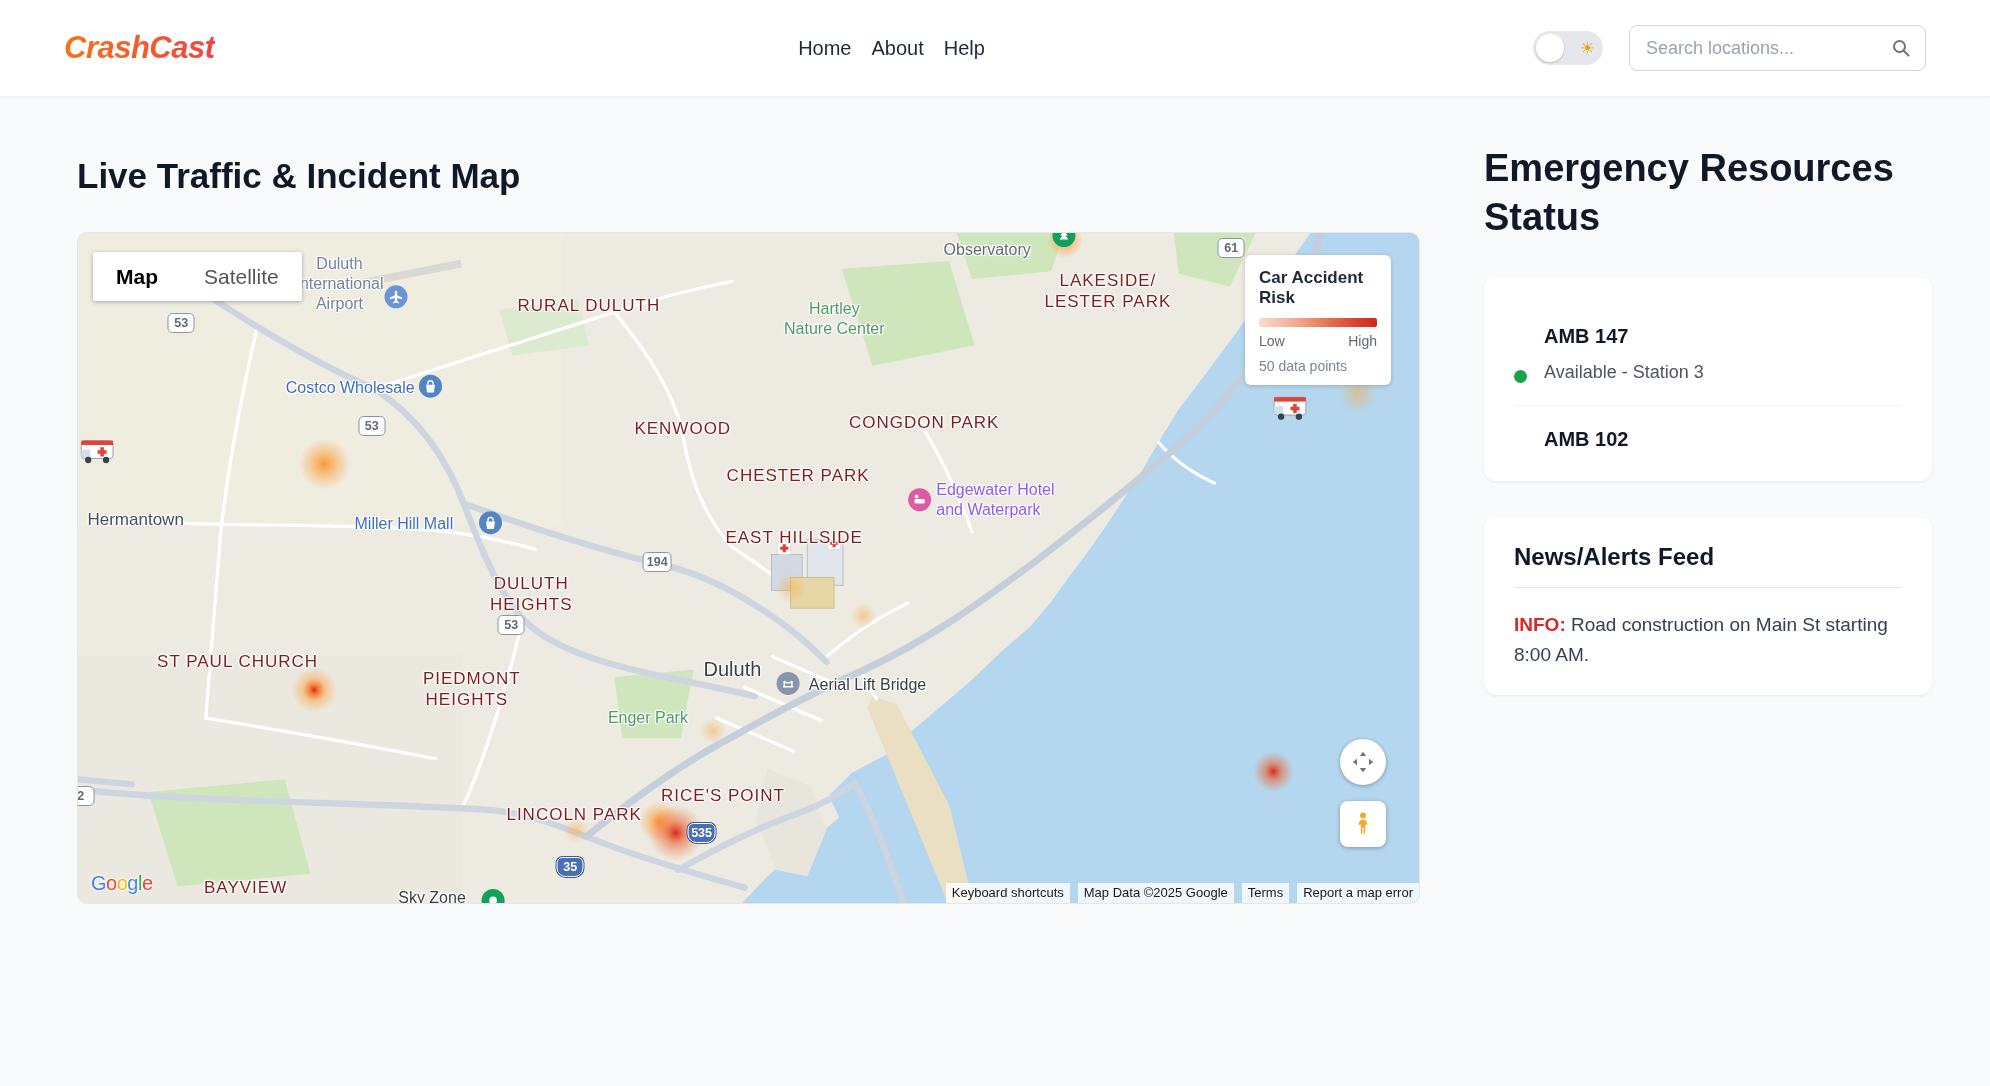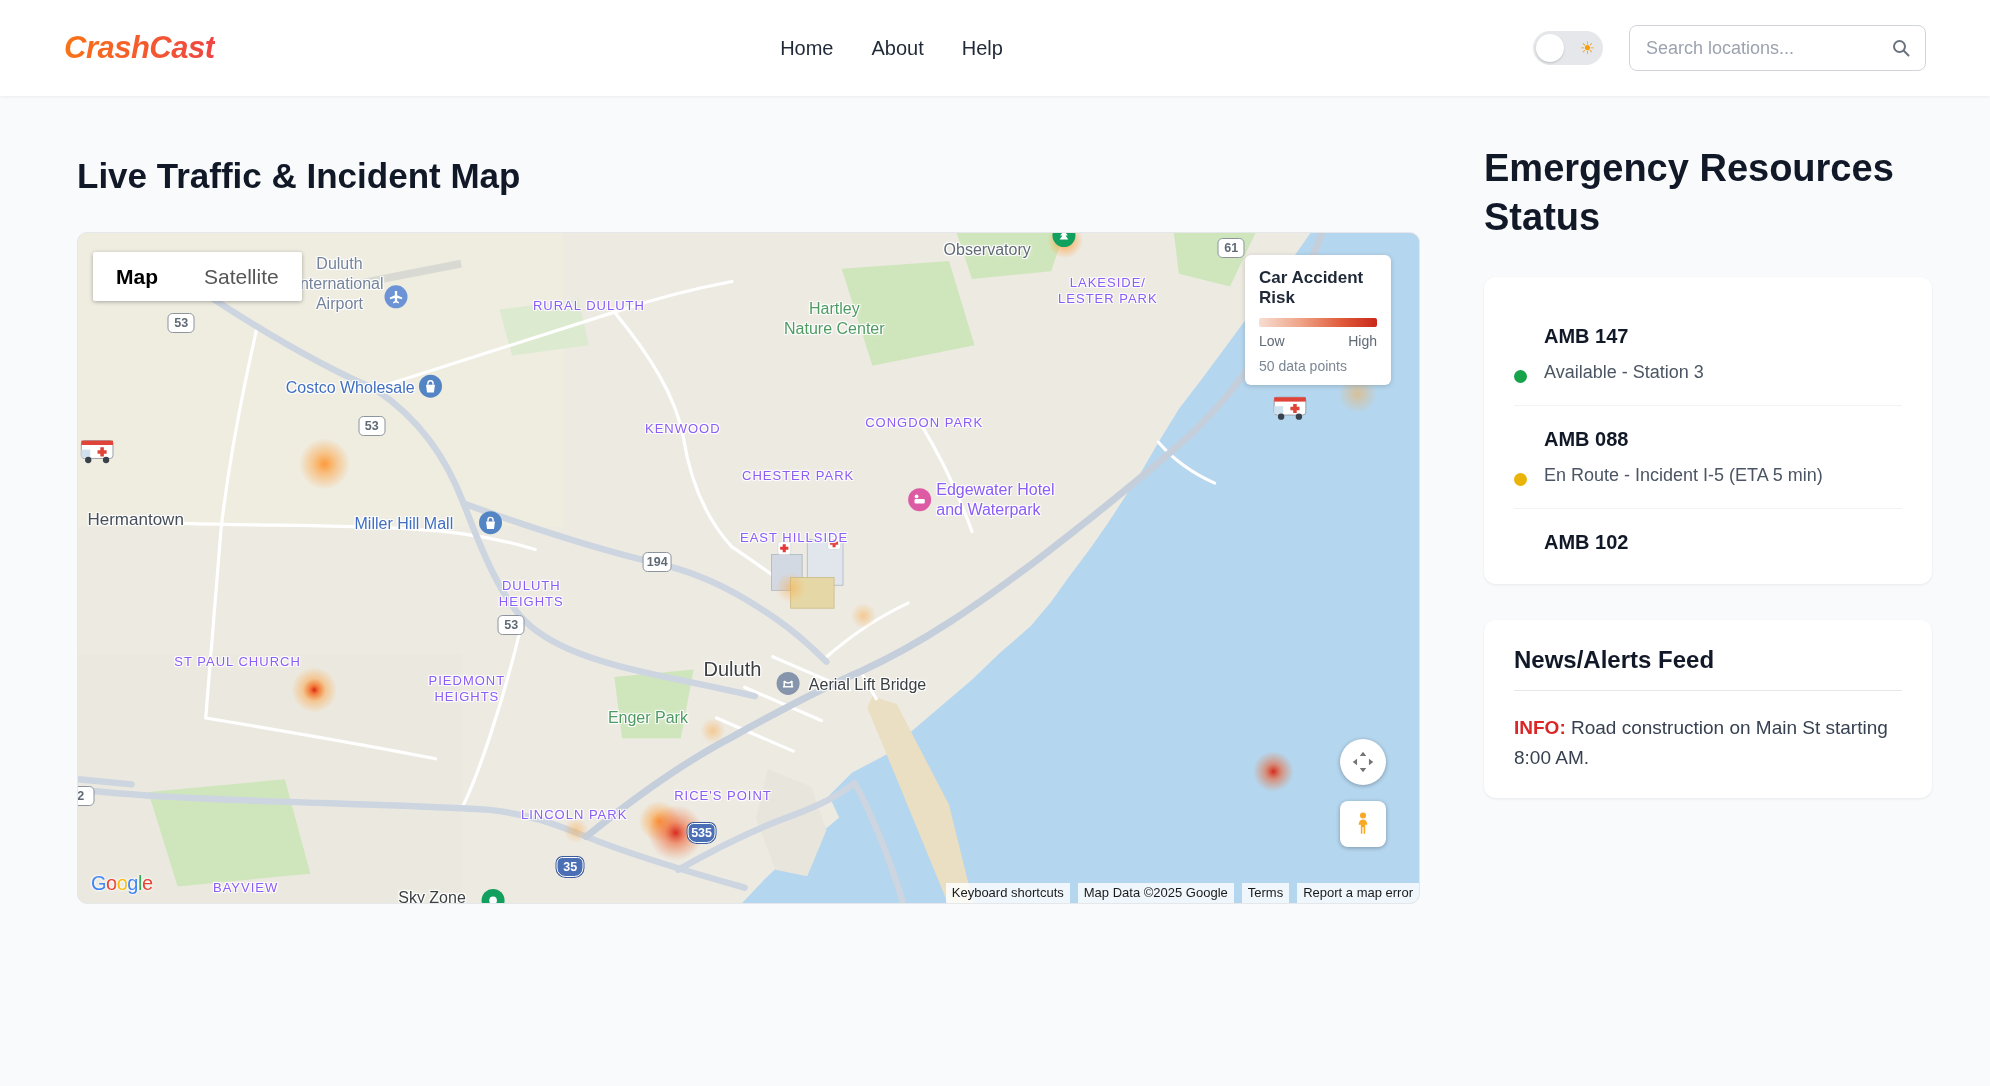--- a/index.html
+++ b/index.html
@@ -1,21 +1,21 @@
 <!DOCTYPE html>
 <html><head>
 <meta charset="utf-8">
 <style>
   * { box-sizing: border-box; }
   body { margin:0; width:1990px; height:1086px; background:#f9fafb; font-family:"Liberation Sans", sans-serif; color:#111827; overflow:hidden; }
 
   
   header { height:96px; background:#fff; display:flex; align-items:center; padding:0 64px; box-shadow:0 1px 3px rgba(0,0,0,.06); position:relative; z-index:5; }
   .logo { font-size:31px; font-weight:800; font-style:italic; background:linear-gradient(90deg,#f97316,#ef4444); -webkit-background-clip:text; background-clip:text; color:transparent; cursor:pointer; letter-spacing:-0.5px; }
-  nav.main-nav { position:absolute; left:44.8%; transform:translateX(-50%); display:flex; gap:38px; }
+  nav.main-nav { position:absolute; left:44.8%; transform:translateX(-50%); display:flex; gap:20px; }
   nav.main-nav a { font-size:20px; color:#1f2937; text-decoration:none; cursor:pointer; }
   .header-right { margin-left:auto; display:flex; align-items:center; gap:26px; }
   .toggle { width:70px; height:34px; background:#e5e7eb; border-radius:17px; position:relative; cursor:pointer; flex:none; }
   .toggle .knob { width:28px; height:28px; background:#fff; border-radius:50%; position:absolute; left:3px; top:3px; box-shadow:0 1px 2px rgba(0,0,0,.18); }
   .toggle .sun { position:absolute; right:8px; top:50%; transform:translateY(-50%); font-size:17px; color:#f59e0b; line-height:1; }
   .search { display:flex; align-items:center; width:297px; height:46px; border:1px solid #d1d5db; border-radius:8px; background:#fff; overflow:hidden; }
   .search input { flex:1; min-width:0; border:none; outline:none; padding:0 16px; font-size:18px; color:#111827; font-family:inherit; background:transparent; }
   .search input::placeholder { color:#9ca3af; }
   .search button { width:48px; height:100%; border:none; background:transparent; cursor:pointer; display:flex; align-items:center; justify-content:center; }
 
@@ -24,21 +24,21 @@
   main.mapcol { width:1343px; flex:none; }
   h1.page-title { font-size:35px; font-weight:800; margin:60px 0 36px; color:#111827; }
 
   
   .map { position:relative; width:1343px; height:672px; border-radius:10px; overflow:hidden; border:1px solid #e5e7eb; background:#edeae2; cursor:grab; }
   .map-bg { position:absolute; inset:0; width:100%; height:100%; display:block; }
 
   .mlbl { position:absolute; transform:translate(-50%,-50%); font-size:16px; line-height:1.25; color:#616b76; white-space:nowrap; text-align:center; pointer-events:none;
           text-shadow:-1px -1px 0 rgba(255,255,255,.95),1px -1px 0 rgba(255,255,255,.95),-1px 1px 0 rgba(255,255,255,.95),1px 1px 0 rgba(255,255,255,.95),0 0 4px rgba(255,255,255,.9); }
   .wrap { white-space:normal; }
-  .area { font-size:13px; font-weight:500; letter-spacing:1px; color:#8b5cf6; }
+  .area { font-size:17px; font-weight:500; letter-spacing:1px; color:#7f1d1d; }
   .park-lbl { color:#4e9b62; }
   .poi-blue { color:#3f6fc1; }
   .poi-pink { color:#8b5cf6; }
   .poi-gray { color:#74839b; }
   .city { font-size:20px; font-weight:500; color:#3c4043; }
   .town { font-size:17px; color:#454e59; }
   .lblleft { transform:translate(0,-50%); text-align:left; }
 
   .shield { position:absolute; transform:translate(-50%,-50%); min-width:27px; height:20px; line-height:18px; background:#fff; border:1.5px solid #8c949e; border-radius:5px; font-size:12.5px; font-weight:700; color:#5f6a75; text-align:center; padding:0 3px; pointer-events:none; }
   .shield-blue { background:#4a6fb5; border-color:#fff; color:#fff; box-shadow:0 0 0 1px #3c5c9e; border-radius:6px 6px 9px 9px; }
@@ -343,27 +343,20 @@
 
     <section class="card">
       <div class="amb-item">
         <span class="dot dot-green"></span>
         <div>
           <div class="amb-id">AMB 147</div>
           <div class="amb-status">Available - Station 3</div>
         </div>
       </div>
       <div class="amb-item">
-        <span class="dot dot-yellow"></span>
-        <div>
-          <div class="amb-id">AMB 088</div>
-          <div class="amb-status">En Route - Incident I-5 (ETA 5 min)</div>
-        </div>
-      </div>
-      <div class="amb-item">
         <span class="dot dot-none"></span>
         <div>
           <div class="amb-id">AMB 102</div>
         </div>
       </div>
     </section>
 
     <section class="card">
       <h3>News/Alerts Feed</h3>
       <p class="news-item">

